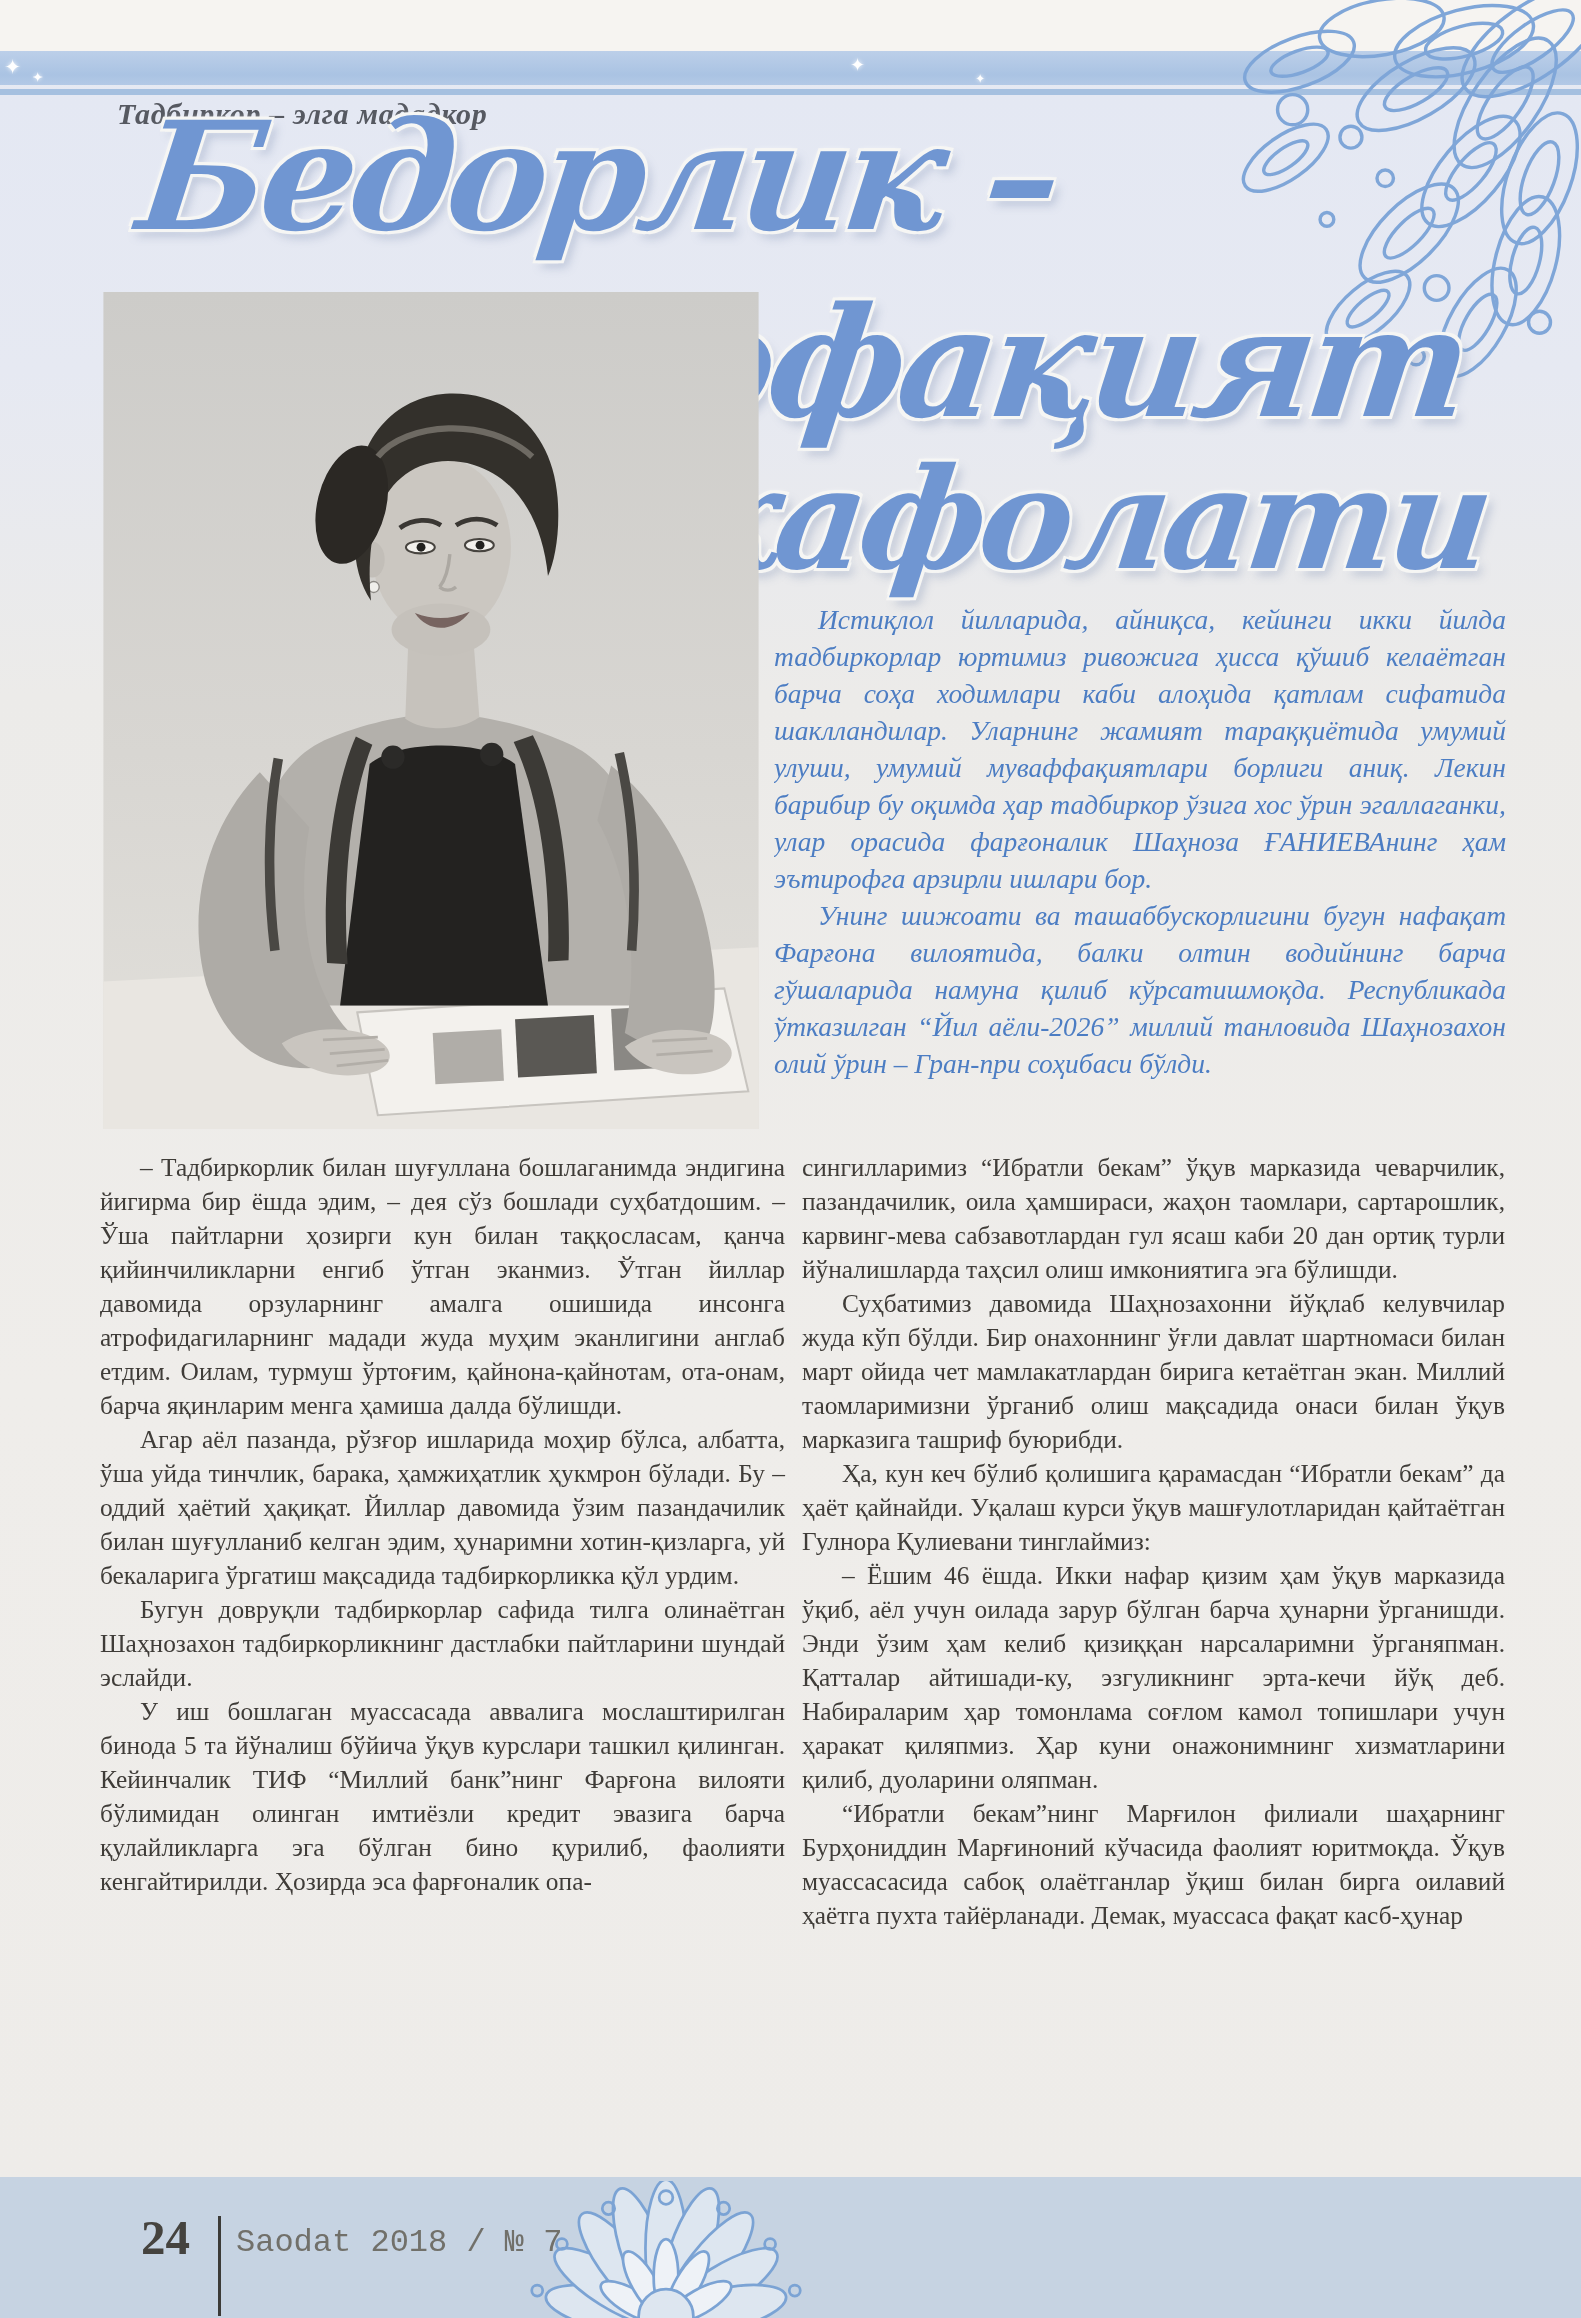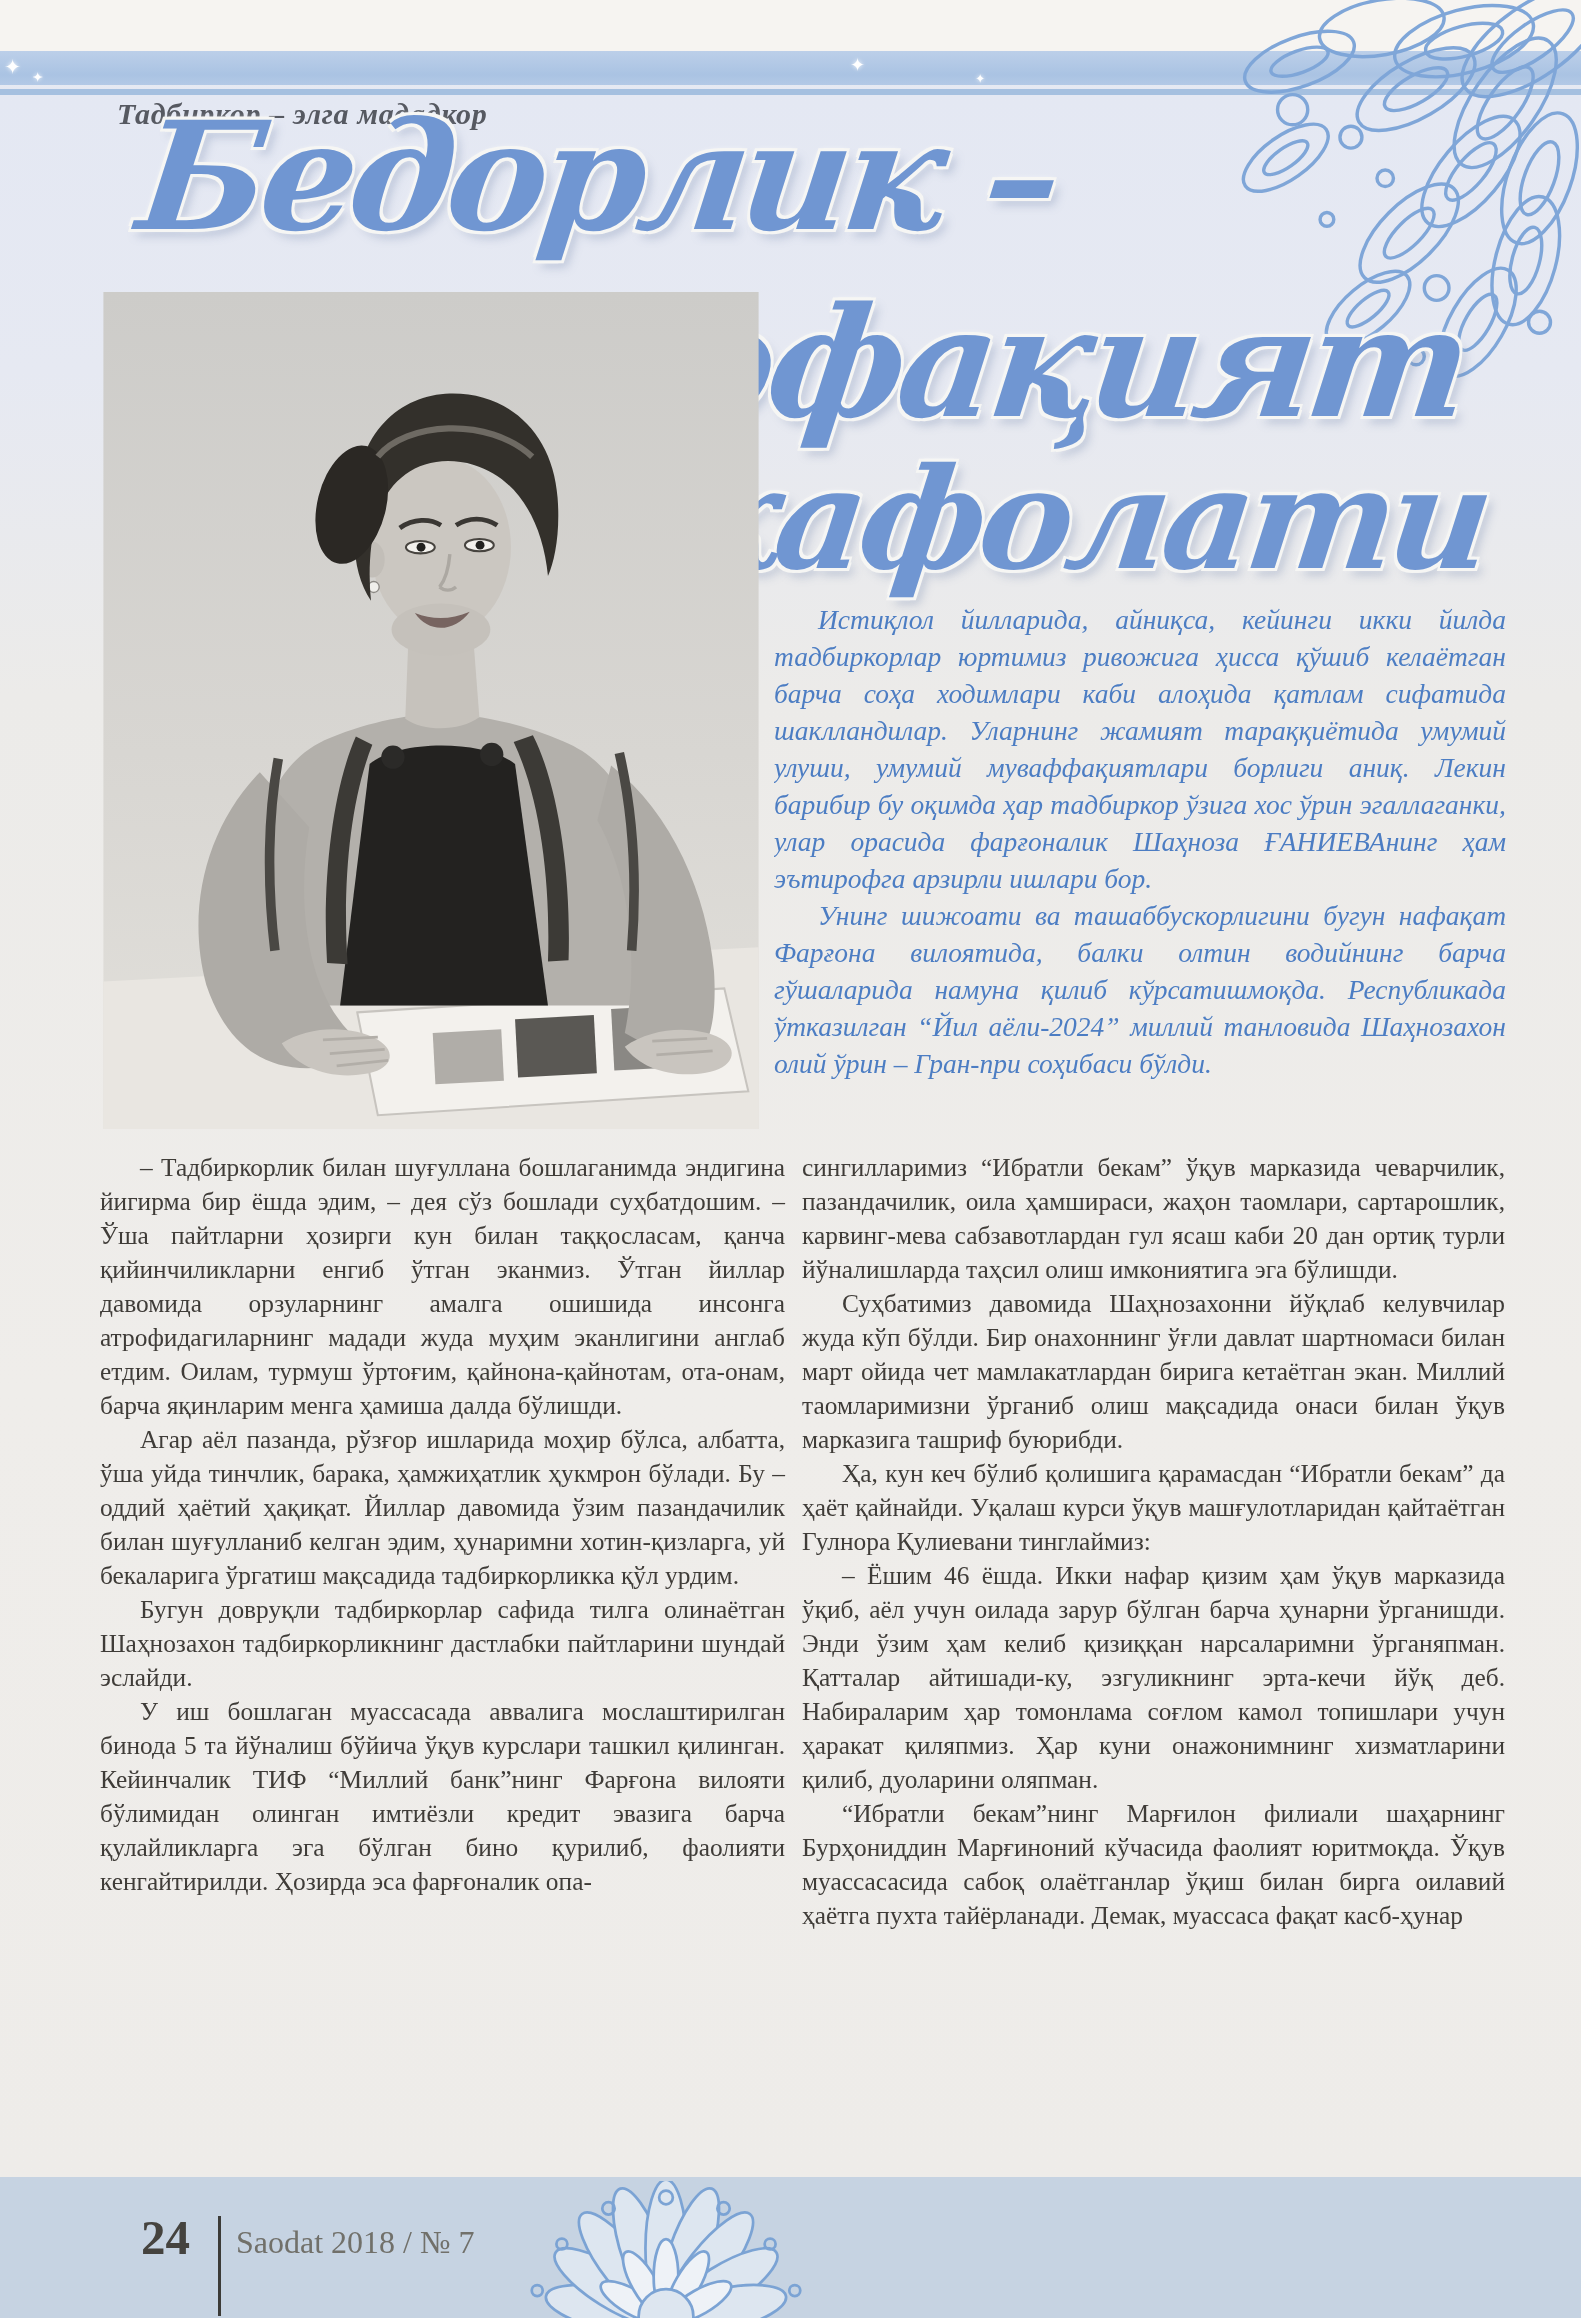--- a/index.html
+++ b/index.html
@@ -49,21 +49,21 @@
   }
   .col{color:#3f3c38;font-size:25.4px;line-height:34px;text-align:justify;}
   .col-left{width:685px;}
   .col-right{width:703px;}
   .col p{margin:0;text-indent:40px;}
   .col p.noindent{text-indent:0;}
   
   .footer-band{position:absolute;left:0;top:2177px;width:1581px;height:141px;background:#c6d3e2;overflow:hidden;}
   .page-number{position:absolute;left:141px;top:2209px;font-size:49px;font-weight:bold;color:#45433f;}
   .footer-divider{position:absolute;left:218px;top:2216px;width:2.7px;height:100px;background:#3c3b38;}
-  .issue-label{position:absolute;left:236px;top:2224px;font-size:32px;color:#71706a;}
+  .issue-label{position:absolute;left:236px;top:2224px;font-size:32px;color:#71706a;font-family:Liberation Mono, monospace;}
   .ornament-footer{position:absolute;left:474px;top:2181px;width:384px;height:137px;}
   .ornament-top-right{position:absolute;right:0;top:0;width:371px;height:384px;}
 </style>
 </head>
 <body>
 
 <div class="page">
 
   <div class="top-margin"></div>
   <div class="header-band"></div>
@@ -175,21 +175,21 @@
     <path d="M454,468 C480,478 506,478 534,466 C512,496 474,498 454,468 Z" fill="#776460"></path>
 
     <path d="M260,1095 C300,1070 360,1068 400,1090 C430,1108 420,1135 380,1140 C330,1148 280,1130 260,1095 Z" fill="#c9c5bf"></path>
     <path d="M320,1090 L400,1086 M330,1110 L410,1104 M340,1128 L415,1120" stroke="#b2aea8" stroke-width="4"></path>
     <path d="M760,1100 C800,1072 860,1068 900,1088 C928,1104 918,1132 878,1138 C830,1146 782,1132 760,1100 Z" fill="#c9c5bf"></path>
     <path d="M800,1092 L880,1088 M806,1112 L888,1106" stroke="#b2aea8" stroke-width="4"></path>
   </svg>
 
   <div class="intro">
       <p>Истиқлол йилларида, айниқса, кейинги икки йилда тадбиркорлар юртимиз ривожига ҳисса қўшиб келаётган барча соҳа ходимлари каби алоҳида қатлам сифатида шаклландилар. Уларнинг жамият тараққиётида умумий улуши, умумий муваффақиятлари борлиги аниқ. Лекин барибир бу оқимда ҳар тадбиркор ўзига хос ўрин эгаллаганки, улар орасида фарғоналик Шаҳноза ҒАНИЕВАнинг ҳам эътирофга арзирли ишлари бор.</p>
-      <p>Унинг шижоати ва ташаббускорлигини бугун нафақат Фарғона вилоятида, балки олтин водийнинг барча гўшаларида намуна қилиб кўрсатишмоқда. Республикада ўтказилган “Йил аёли-2024” миллий танловида Шаҳнозахон олий ўрин – Гран-при соҳибаси бўлди.</p>
+      <p>Унинг шижоати ва ташаббускорлигини бугун нафақат Фарғона вилоятида, балки олтин водийнинг барча гўшаларида намуна қилиб кўрсатишмоқда. Республикада ўтказилган “Йил аёли-2026” миллий танловида Шаҳнозахон олий ўрин – Гран-при соҳибаси бўлди.</p>
     </div>
 
   <div class="body-cols">
     <div class="col col-left">
         <p>– Тадбиркорлик билан шуғуллана бошлаганимда эндигина йигирма бир ёшда эдим, – дея сўз бошлади суҳбатдошим. – Ўша пайтларни ҳозирги кун билан таққосласам, қанча қийинчиликларни енгиб ўтган эканмиз. Ўтган йиллар давомида орзуларнинг амалга ошишида инсонга атрофидагиларнинг мадади жуда муҳим эканлигини англаб етдим. Оилам, турмуш ўртоғим, қайнона-қайнотам, ота-онам, барча яқинларим менга ҳамиша далда бўлишди.</p>
         <p>Агар аёл пазанда, рўзғор ишларида моҳир бўлса, албатта, ўша уйда тинчлик, барака, ҳамжиҳатлик ҳукмрон бўлади. Бу – оддий ҳаётий ҳақиқат. Йиллар давомида ўзим пазандачилик билан шуғулланиб келган эдим, ҳунаримни хотин-қизларга, уй бекаларига ўргатиш мақсадида тадбиркорликка қўл урдим.</p>
         <p>Бугун довруқли тадбиркорлар сафида тилга олинаётган Шаҳнозахон тадбиркорликнинг дастлабки пайтларини шундай эслайди.</p>
         <p>У иш бошлаган муассасада аввалига мослаштирилган бинода 5 та йўналиш бўйича ўқув курслари ташкил қилинган. Кейинчалик ТИФ “Миллий банк”нинг Фарғона вилояти бўлимидан олинган имтиёзли кредит эвазига барча қулайликларга эга бўлган бино қурилиб, фаолияти кенгайтирилди. Ҳозирда эса фарғоналик опа-</p>
       </div>
     <div class="col col-right">

